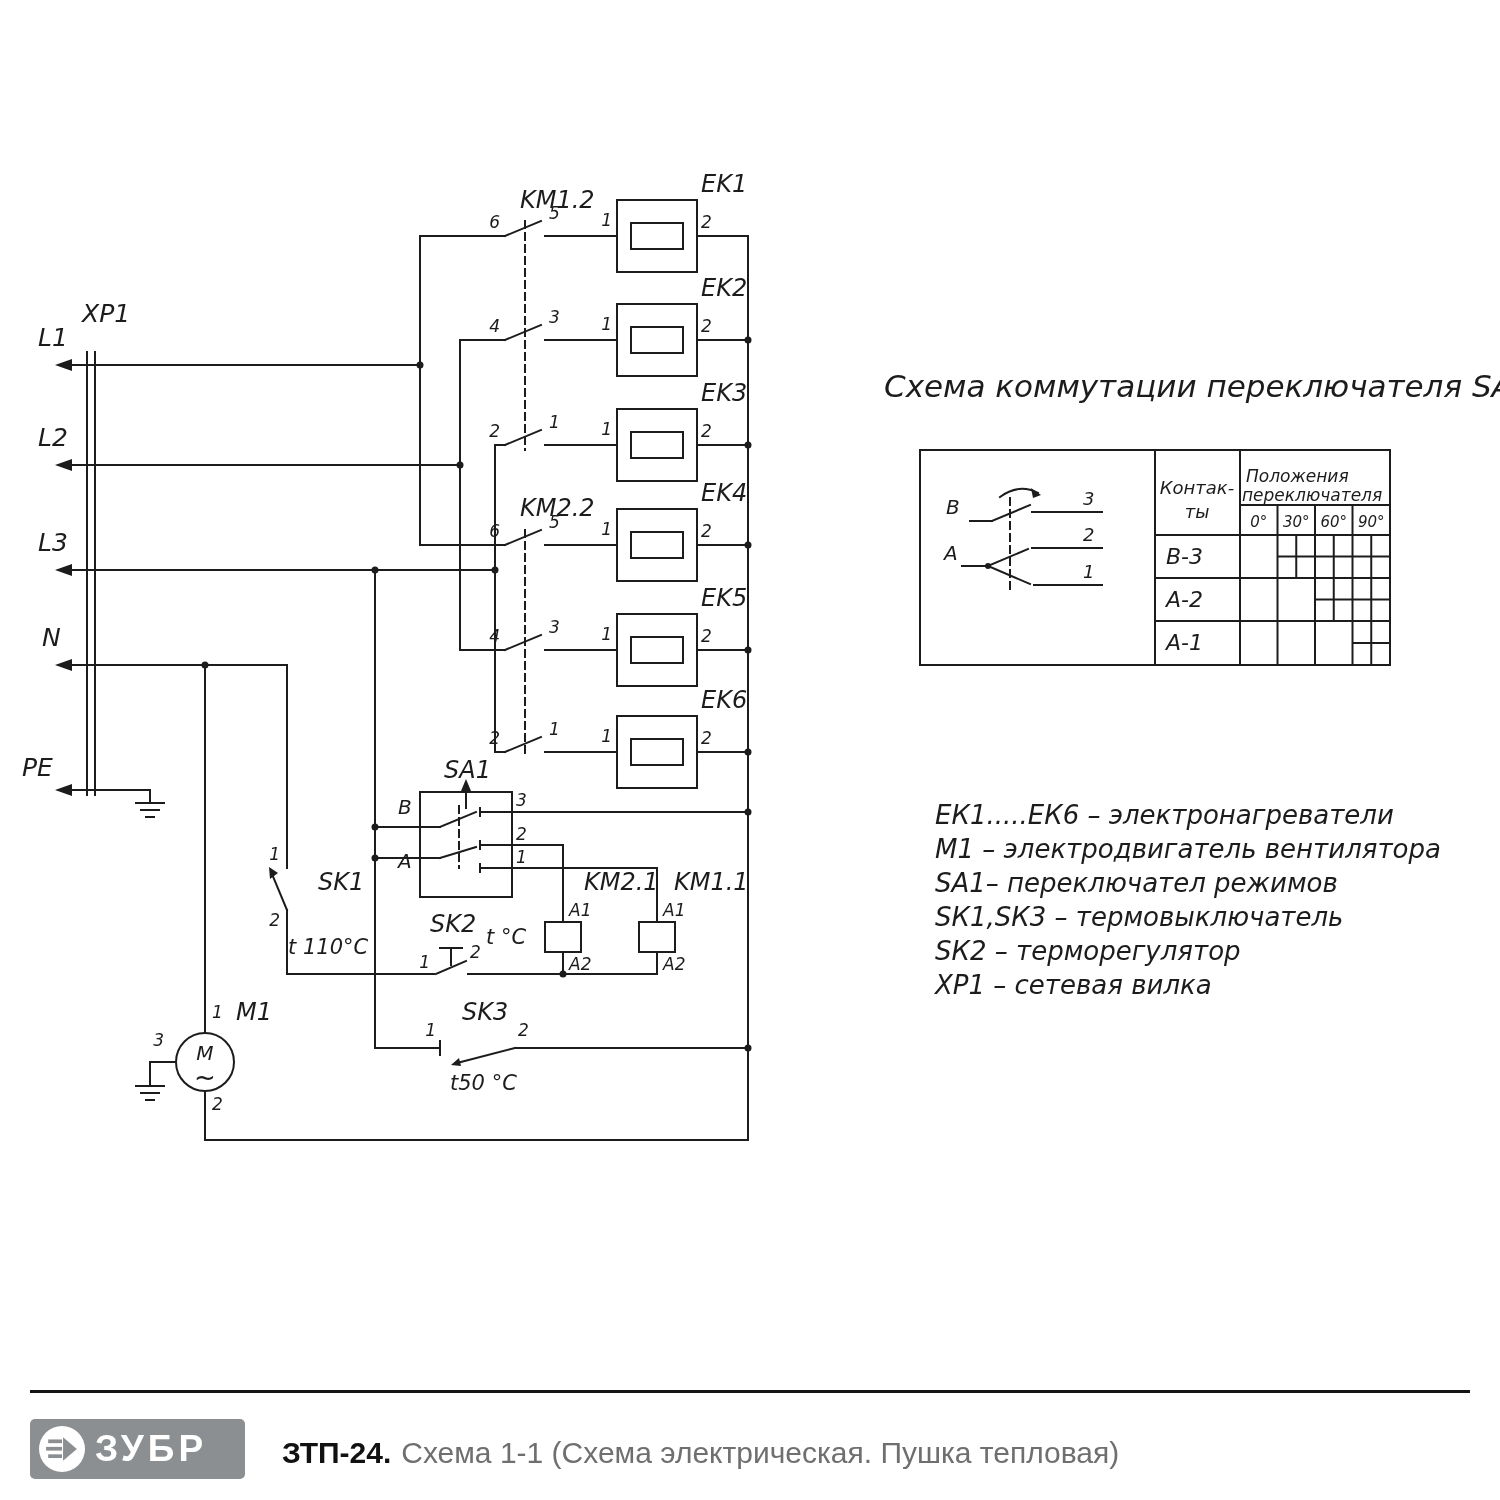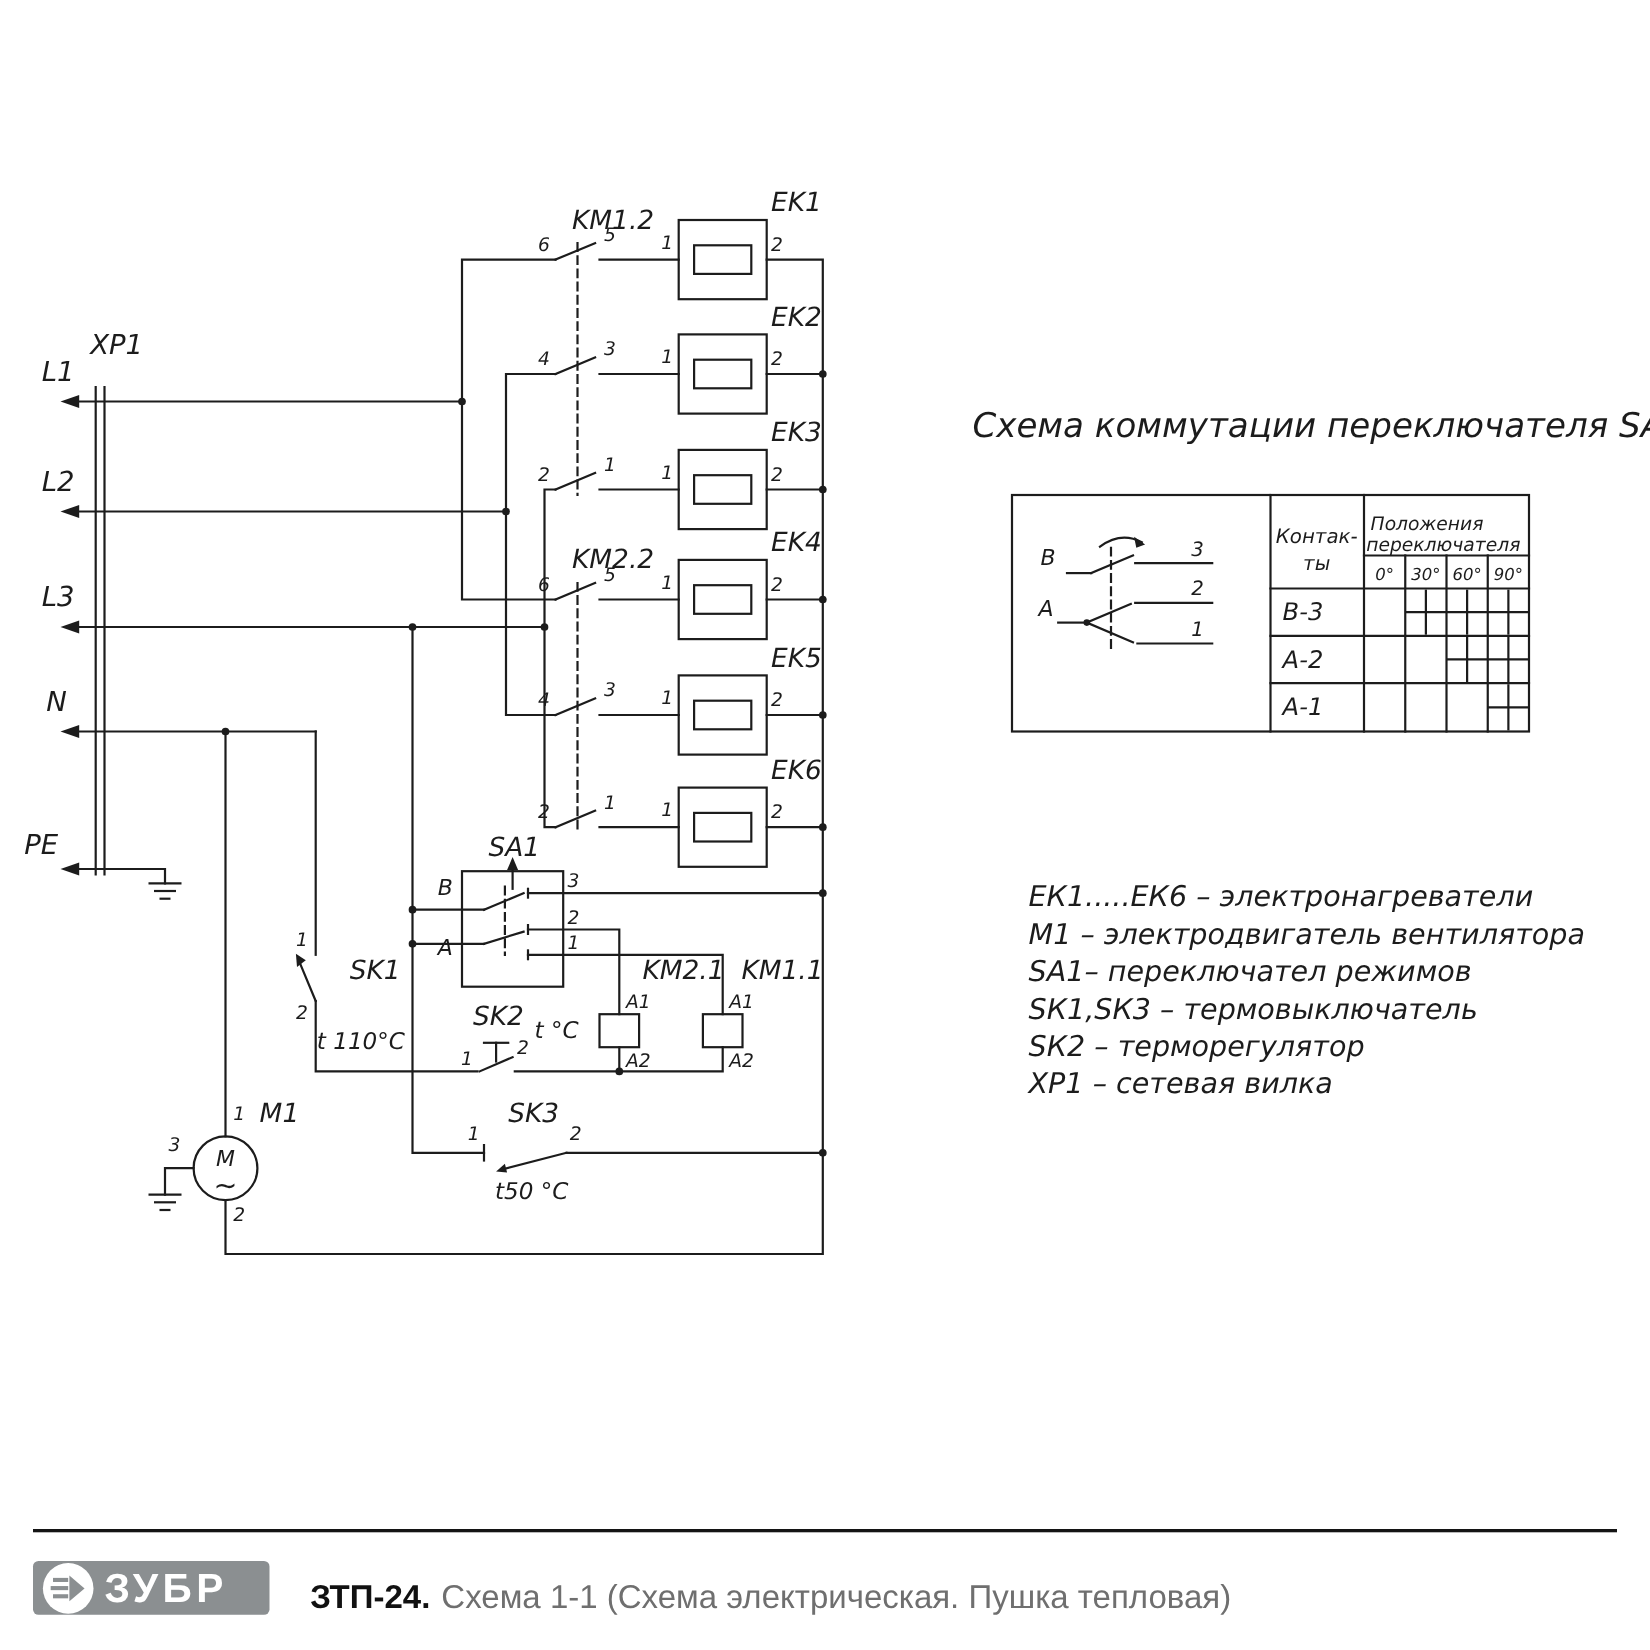--- a/index.html
+++ b/index.html
@@ -11,21 +11,21 @@
   svg .dot{fill:#1c1c1c;stroke:none;}
   svg .ah{fill:#1c1c1c;stroke:none;}
   svg text{fill:#1c1c1c;font-family:"DejaVu Sans",sans-serif;font-style:italic;}
   .t15{font-size:15px;} .t17{font-size:17px;} .t18{font-size:18px;}
   .t20{font-size:20px;} .t21{font-size:21px;} .t22{font-size:22px;}
   .t24{font-size:24px;} .t25{font-size:25px;} .t26{font-size:26px;}
   .t31{font-size:31px;}
   
   .divider{position:absolute;left:30px;top:1390px;width:1440px;height:0;
            border-top:3px solid #141414;}
-  .logo{position:absolute;left:30px;top:1419px;width:215px;height:49px;
+  .logo{position:absolute;left:30px;top:1419px;width:215px;height:60px;
         background:#8b8f91;border-radius:5px;display:flex;align-items:center;}
   .logo-circle{width:46px;height:46px;border-radius:50%;background:#ffffff;
                margin-left:9px;display:flex;align-items:center;justify-content:center;}
   .logo-text{color:#ffffff;font-weight:bold;font-size:37px;letter-spacing:4px;
              margin-left:10px;font-family:"Liberation Sans",sans-serif;}
   .caption{position:absolute;left:282px;top:1436px;font-size:30px;white-space:nowrap;text-align:right;}
   .caption .model{color:#111111;font-weight:bold;}
   .caption .desc{color:#6f6f6f;font-weight:normal;margin-left:10px;}
 </style>
 </head>

